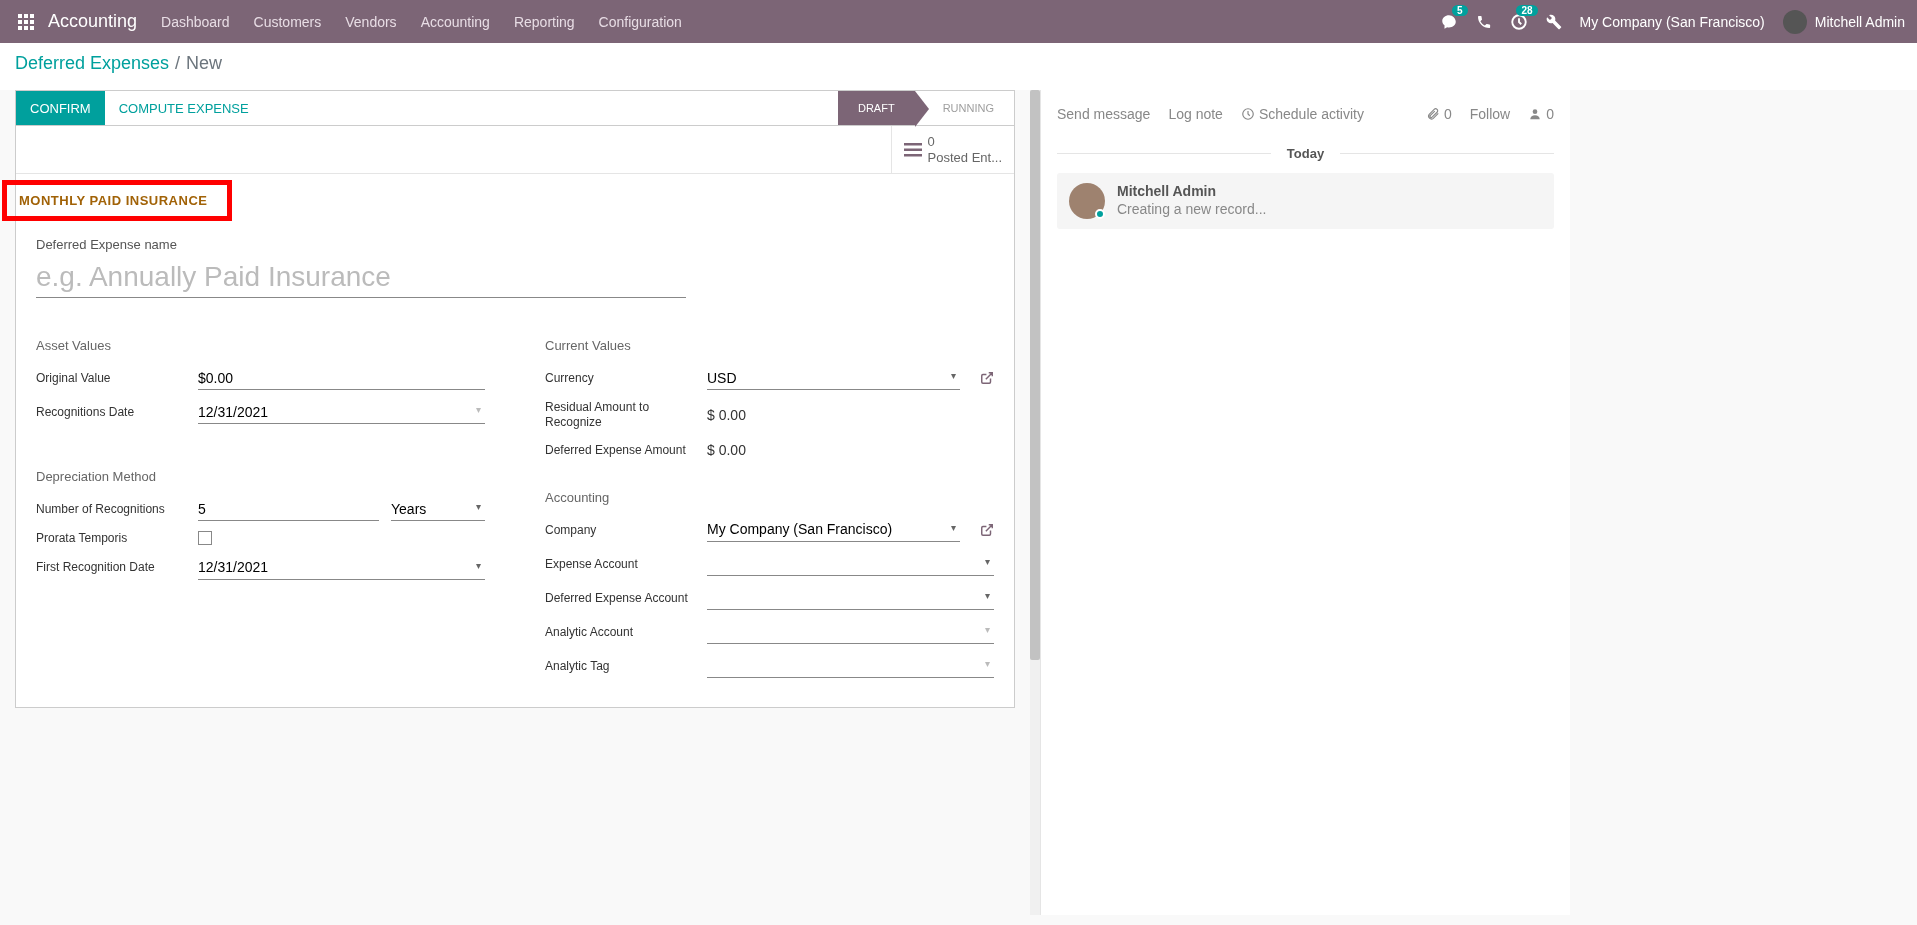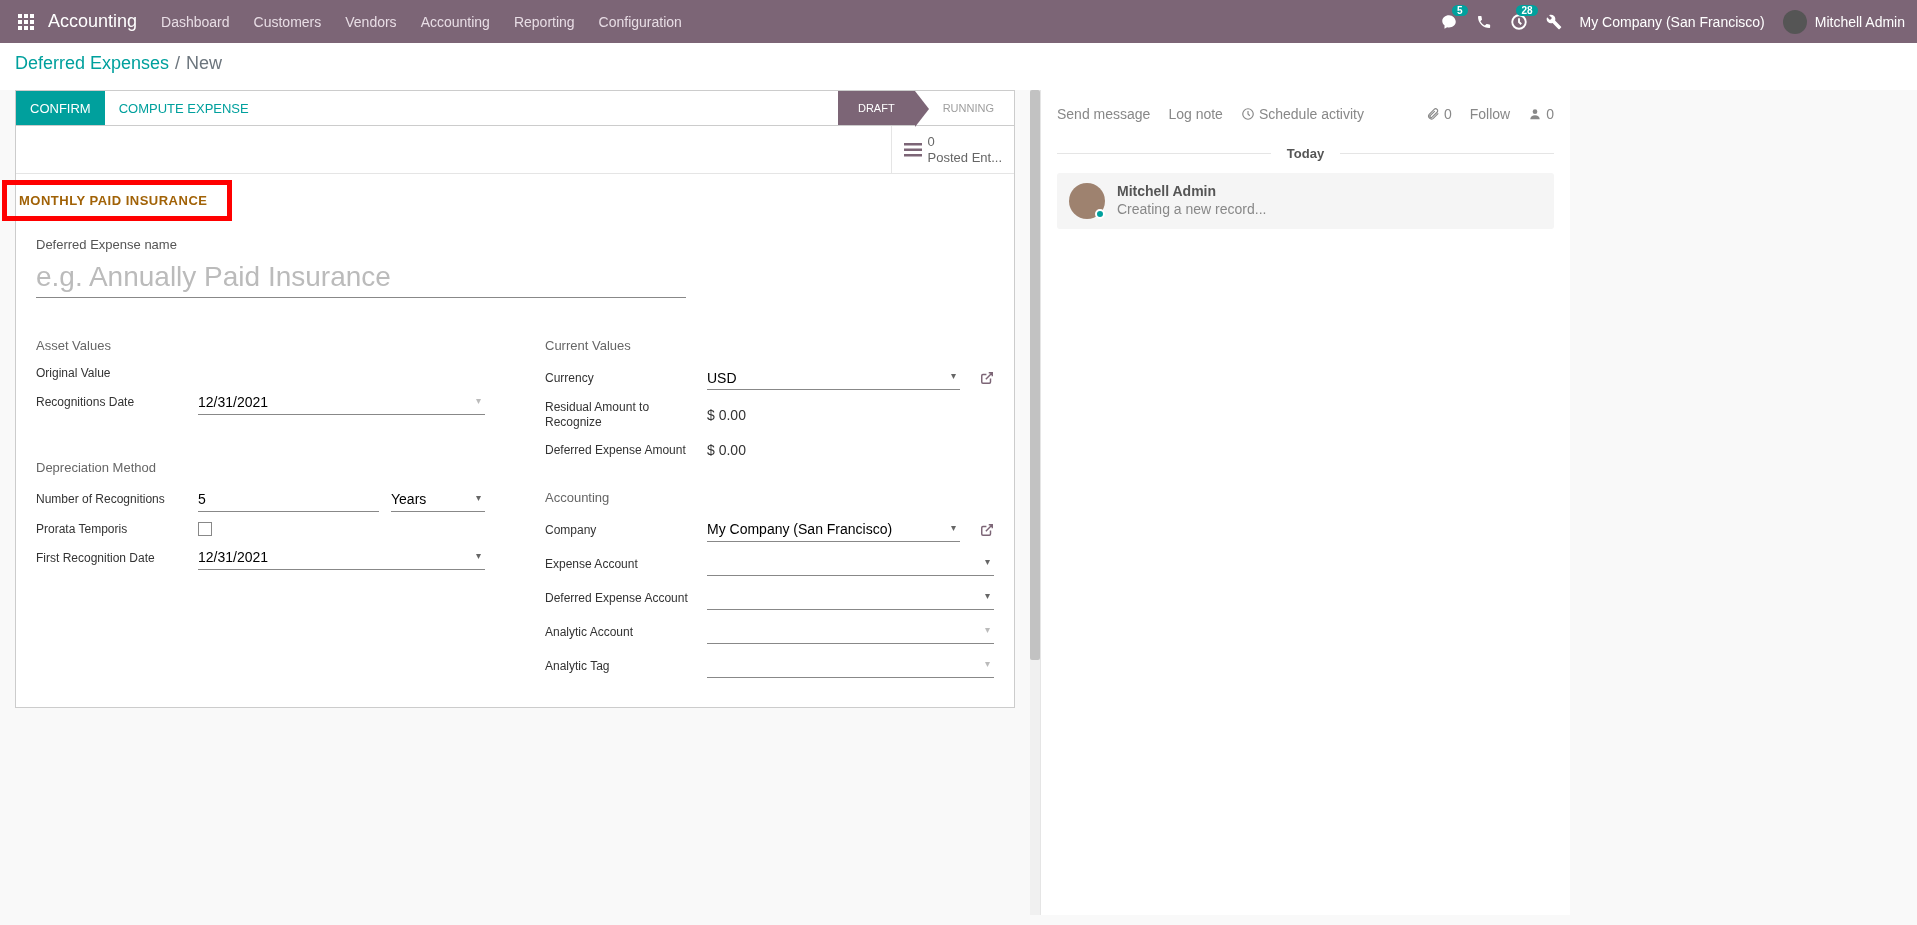--- a/index.html
+++ b/index.html
@@ -255,20 +255,21 @@
       <div class="form-body">
         <label class="form-label-small">Deferred Expense name</label>
         <input class="form-name-input" placeholder="e.g. Annually Paid Insurance" style="">
         
         <div class="form-columns">
 
           <div class="form-col">
             <div class="section-title">Asset Values</div>
             <div class="form-row">
               <div class="form-row-label">Original Value</div>
+              <input class="form-input" value="$0.00" style="">
             </div>
             <div class="form-row">
               <div class="form-row-label">Recognitions Date</div>
               <div class="form-select-wrap muted">
                 <input class="form-input" value="12/31/2021" style="">
               </div>
             </div>
 
             <div class="section-title" style="margin-top:40px">Depreciation Method</div>
             <div class="form-row">

